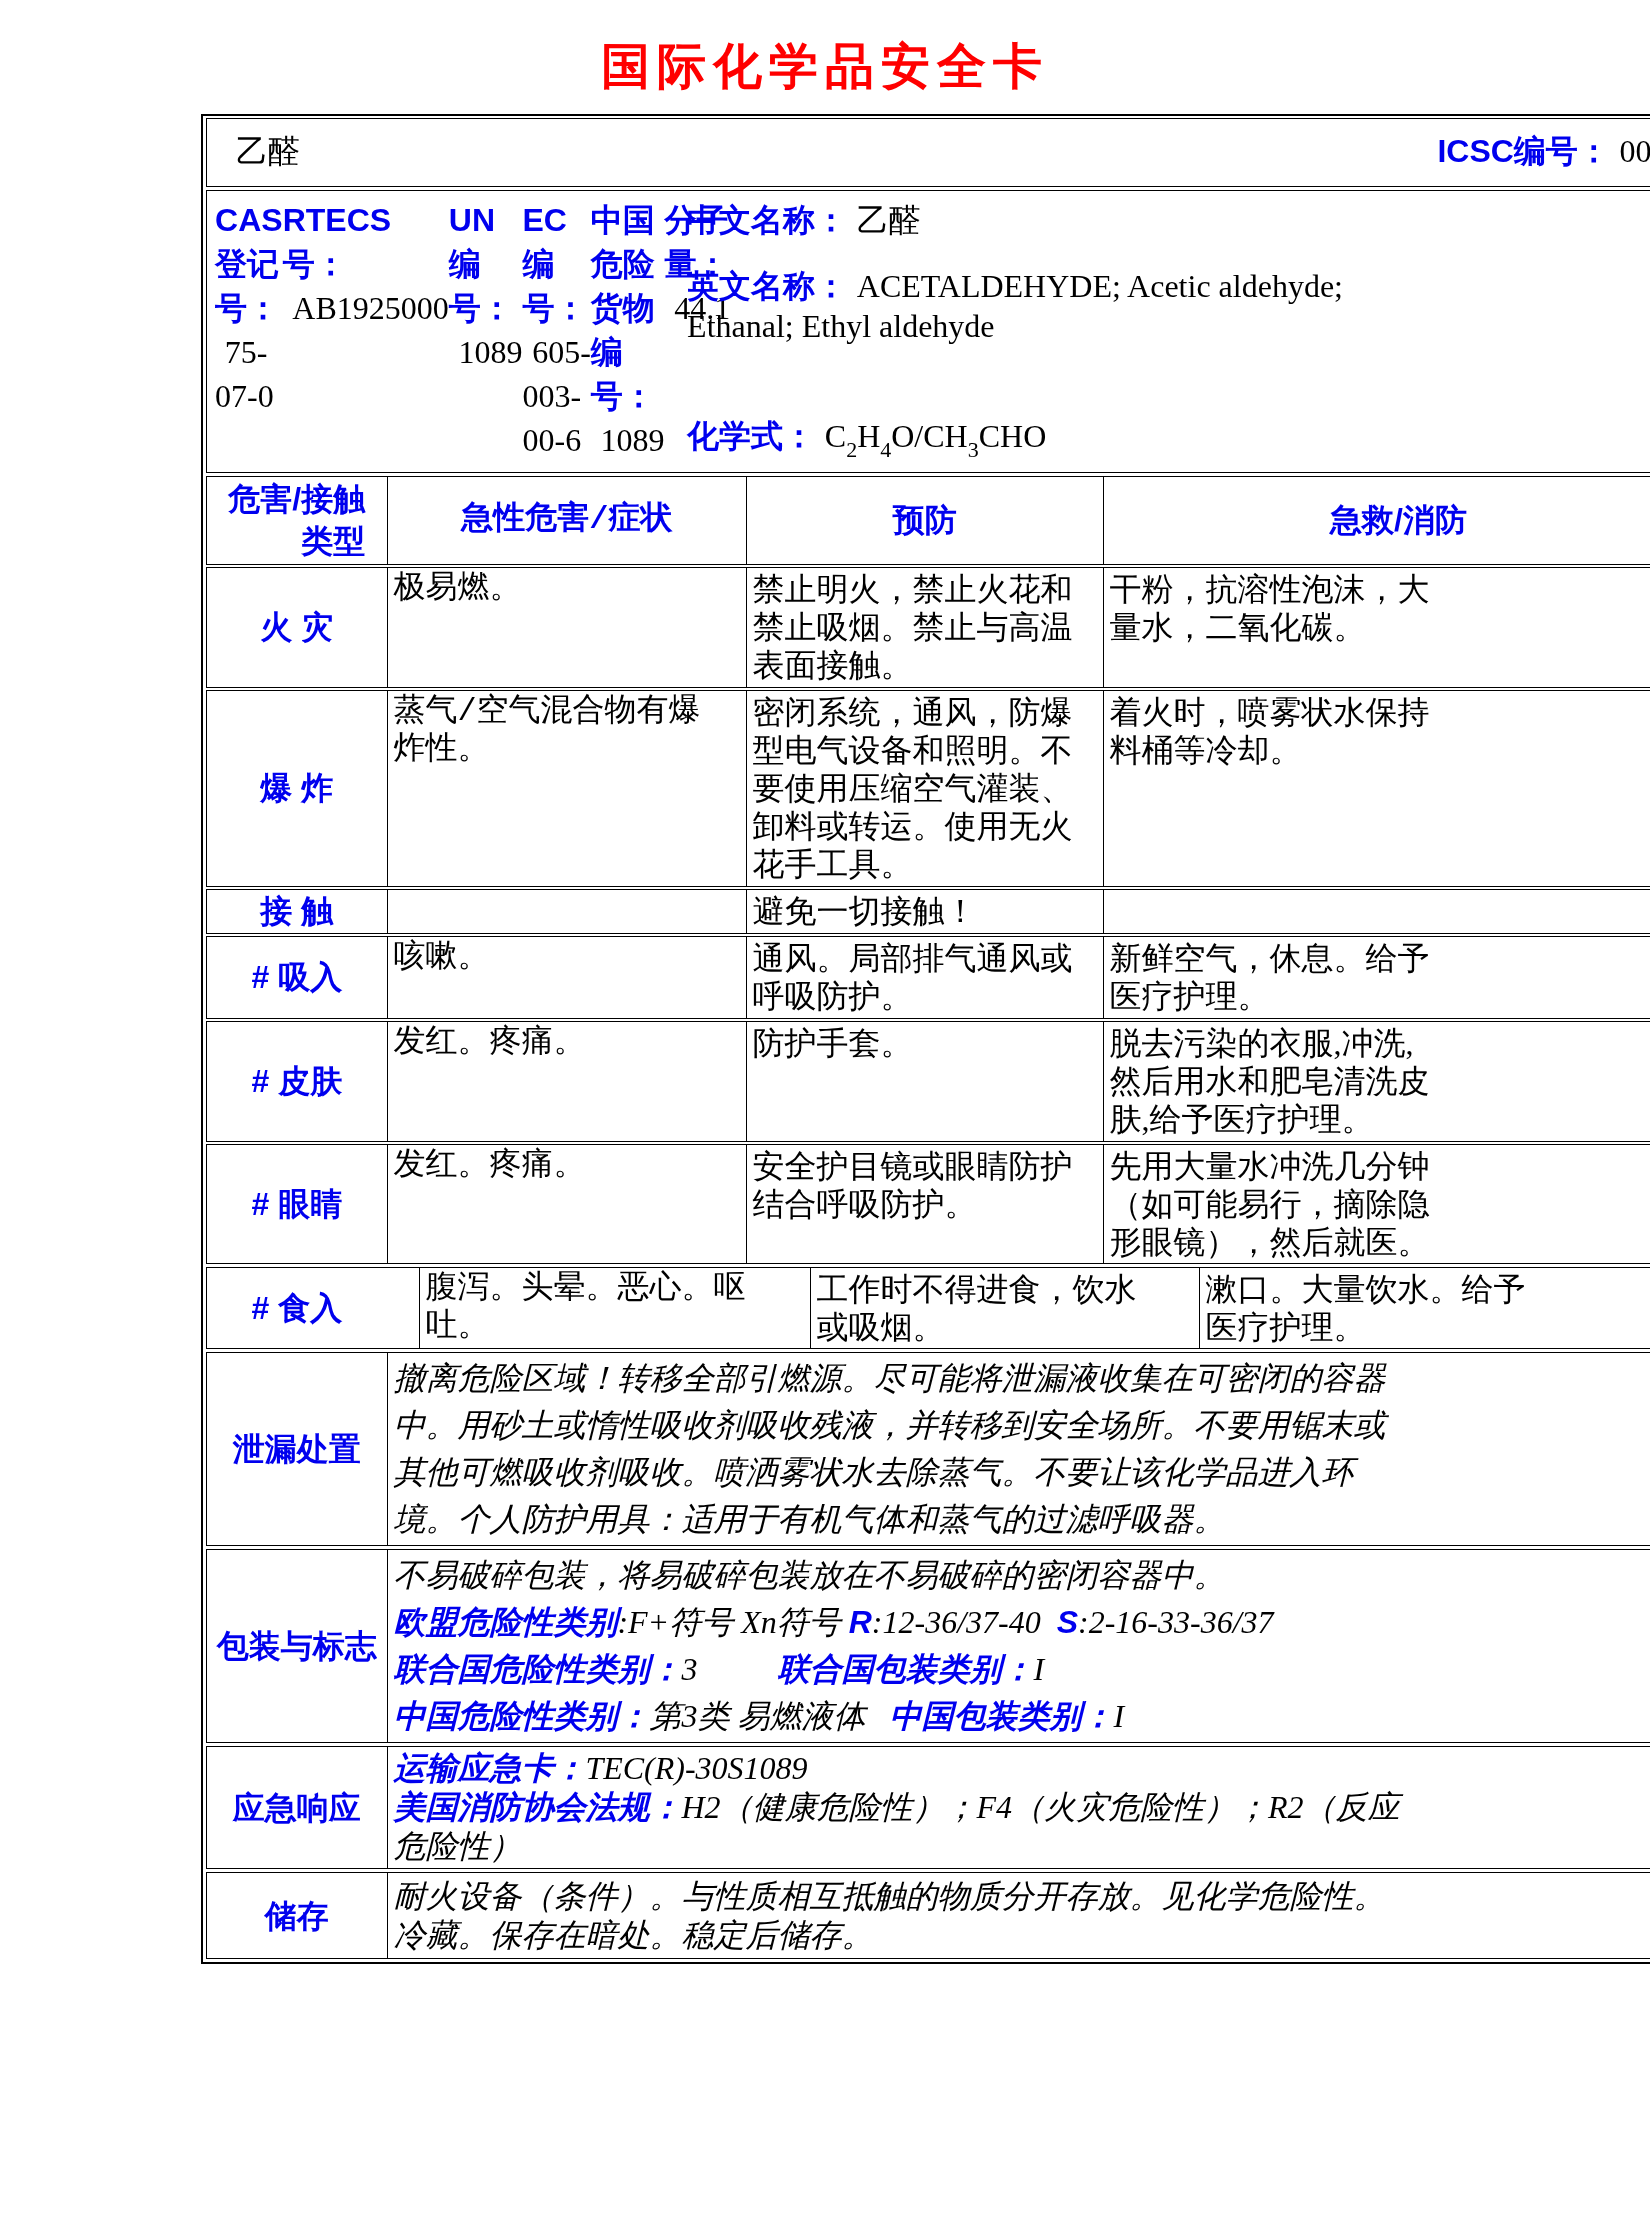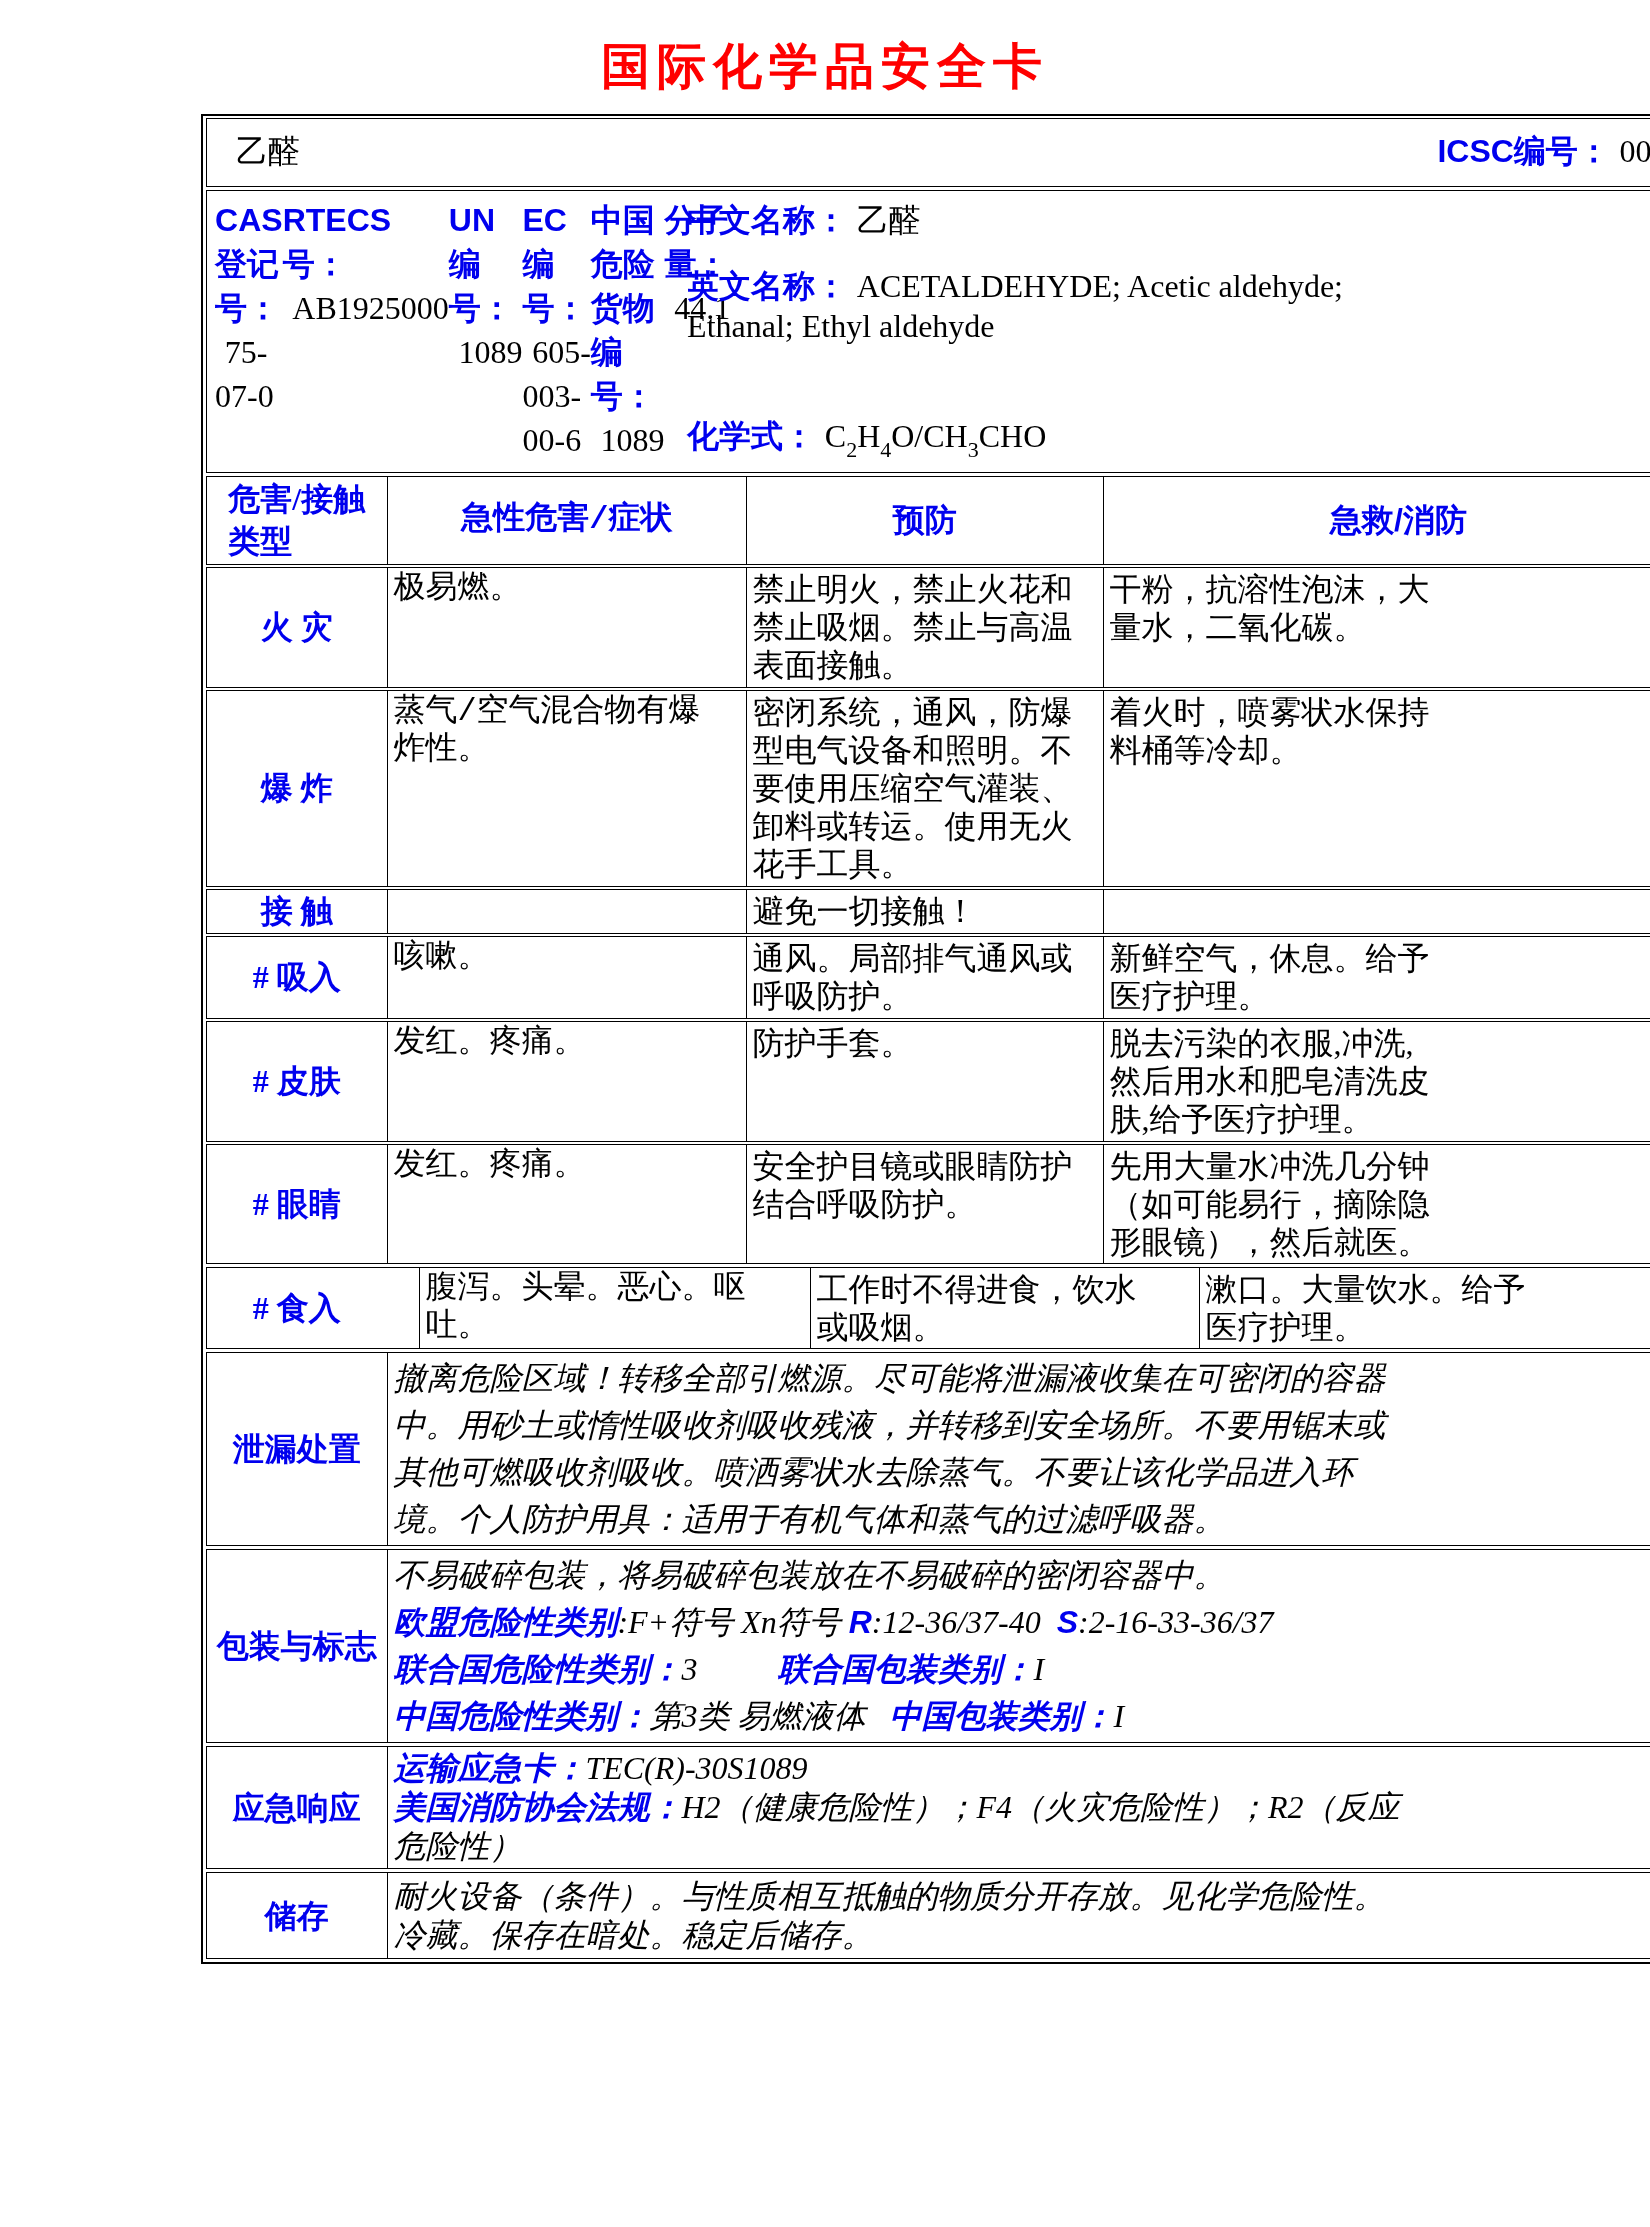--- a/index.html
+++ b/index.html
@@ -29,22 +29,22 @@
   .info-line .val{margin-left:9.7px;}
   .info-right{flex:1;display:flex;flex-direction:column;justify-content:space-between;padding-right:8.3px;}
   .info-right .en{line-height:40px;}
   .sub{font-size:22px;position:relative;top:9.7px;}
 
   
   .th{display:flex;align-items:center;justify-content:center;text-align:center;
       color:#0000ee;font-weight:bold;font-family:"Liberation Sans","DejaVu Sans",sans-serif;
       font-size:32px;line-height:42px;white-space:pre-line;min-height:87px;}
   .rowlabel{width:180px;flex-shrink:0;display:flex;align-items:center;justify-content:center;
-            text-align:left;color:#0000ee;font-weight:bold;
-            font-family:Liberation Serif, serif;font-size:32px;line-height:40px;
+            text-align:right;color:#0000ee;font-weight:bold;
+            font-family:Liberation Sans, sans-serif;font-size:32px;line-height:40px;
             white-space:pre-line;}
   .c2{width:359px;font-family:Liberation Mono, monospace;} .c3{width:357px;} .c4{flex:1;}
   .body{font-size:32px;line-height:38px;color:#000;padding:1.4px 2.8px 2.8px 5.6px;white-space:pre-line;}
   .wide{flex:1;font-size:32px;color:#000;padding:1.4px 2.8px 2.8px 5.6px;font-style:italic;}
   .spill-text{line-height:47px;white-space:pre-line;}
   .storage-text{line-height:39px;white-space:pre-line;padding-top:4.2px;}
   .mline{line-height:47px;white-space:pre-wrap;}
   .mline-sm{line-height:39px;white-space:pre-wrap;}
 </style>
 </head>

